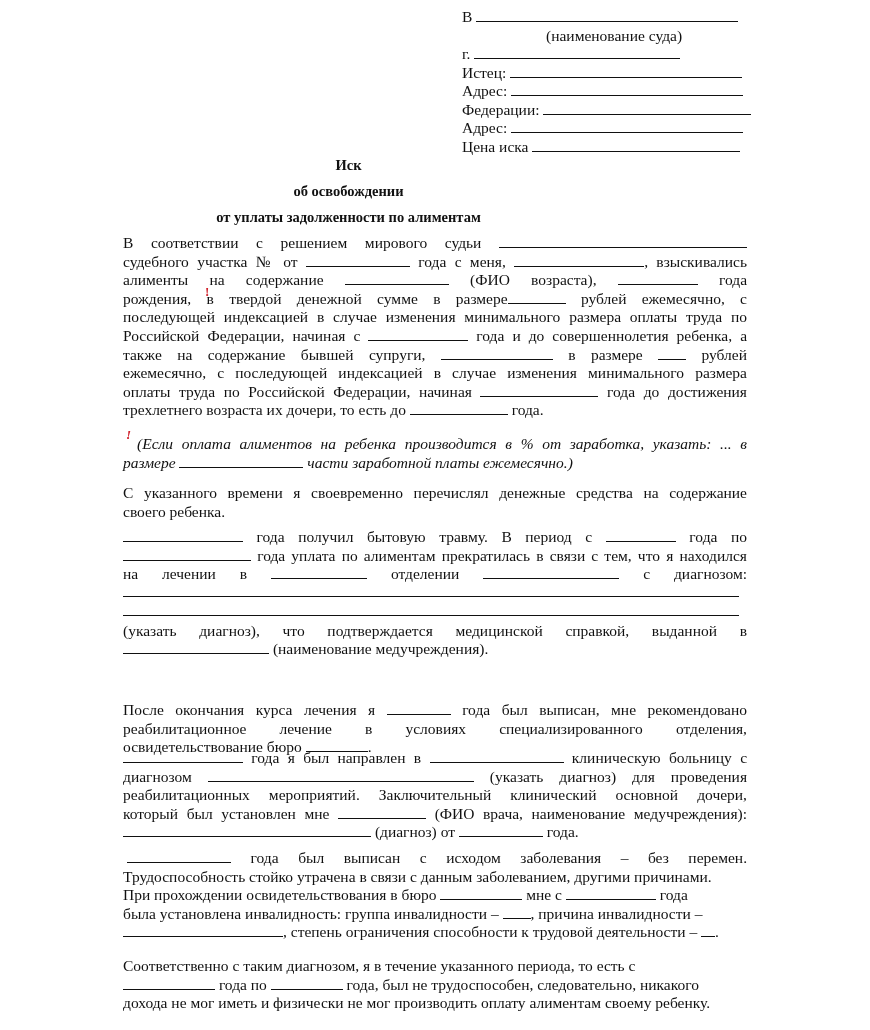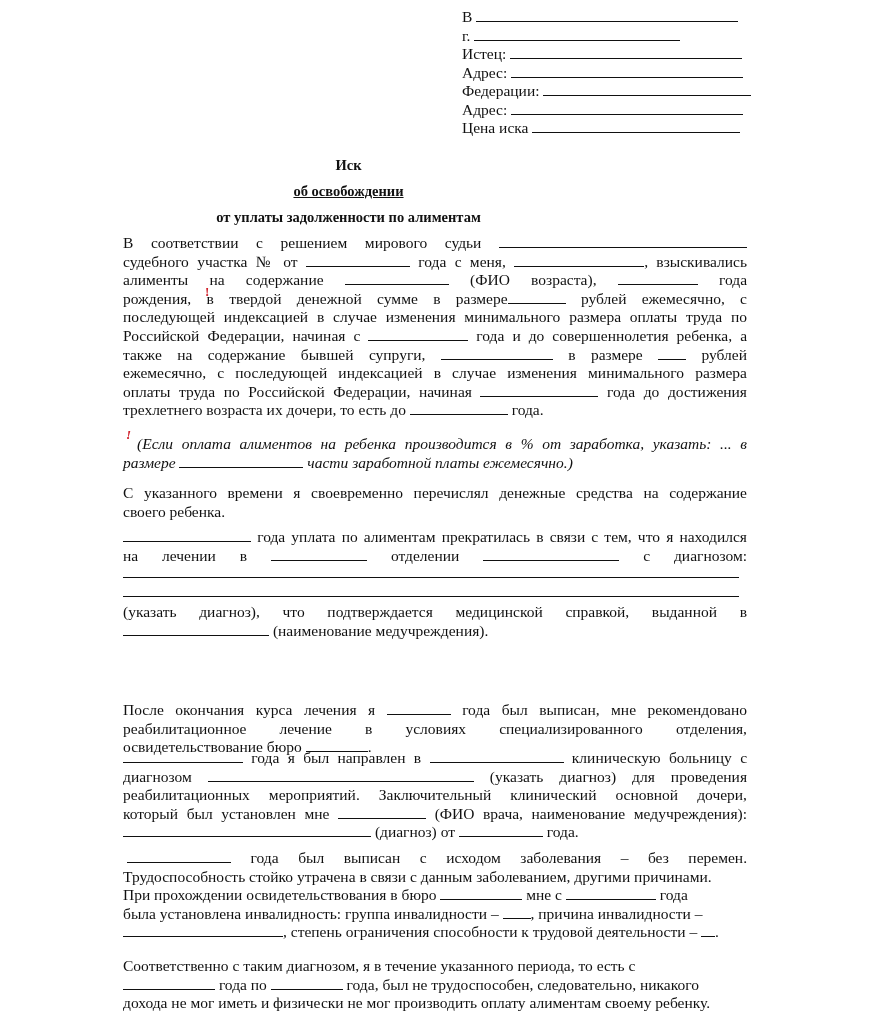--- a/index.html
+++ b/index.html
@@ -14,30 +14,31 @@
   .para .last { text-align-last: left; }
   .it { font-style: italic; }
   .mark { color: #d0202a; font-weight: bold; font-size: 13px; position: absolute; }
   .sep { display:block; border-bottom: 1px solid #111; width: 616px; height: 12px; margin-bottom: 6px; }
 </style>
 </head>
 <body>
 
 <div class="hdr" style="top:8px;">
   <div class="hdr-row"><span>В</span> <span class="u" style="width:262px;"></span></div>
+  <div class="hdr-row" style="padding-left:84px;"><span>(наименование суда)</span></div>
   <div class="hdr-row"><span>г.</span> <span class="u" style="width:206px;"></span></div>
   <div class="hdr-row"><span>Истец:</span> <span class="u" style="width:232px;"></span></div>
   <div class="hdr-row"><span>Адрес:</span> <span class="u" style="width:232px;"></span></div>
   <div class="hdr-row"><span>Федерации:</span> <span class="u" style="width:208px;"></span></div>
   <div class="hdr-row"><span>Адрес:</span> <span class="u" style="width:232px;"></span></div>
   <div class="hdr-row"><span>Цена иска</span> <span class="u" style="width:208px;"></span></div>
 </div>
 
 <div class="title" style="top:157px;">Иск</div>
-<div class="title" style="top:183px;text-decoration:underline;">об освобождении</div>
+<div class="title" style="top:183px;">об освобождении</div>
 <div class="title" style="top:209px;">от уплаты задолженности по алиментам</div>
 
 <div class="para" style="top:234px;">
   <span class="line"><span>В соответствии с решением мирового судьи</span> <span class="u" style="width:248px;"></span></span>
   <span class="line"><span>судебного участка № от</span> <span class="u" style="width:104px;"></span> <span>года с меня,</span> <span class="u" style="width:130px;"></span><span>, взыскивались</span></span>
   <span class="line"><span>алименты на содержание</span> <span class="u" style="width:104px;"></span> <span>(ФИО возраста),</span> <span class="u" style="width:80px;"></span> <span>года</span></span>
   <span class="line"><span>рождения,</span> <span>в твердой денежной сумме в размере</span><span class="u" style="width:58px;"></span> <span>рублей ежемесячно, с</span></span>
   <span class="line"><span>последующей индексацией в случае изменения минимального размера оплаты труда по</span></span>
   <span class="line"><span>Российской Федерации, начиная с</span> <span class="u" style="width:100px;"></span> <span>года и до совершеннолетия ребенка, а</span></span>
   <span class="line"><span>также на содержание бывшей супруги,</span> <span class="u" style="width:112px;"></span> <span>в размере</span> <span class="u" style="width:28px;"></span> <span>рублей</span></span>
@@ -52,20 +53,21 @@
   <span class="line" style="padding-left:14px; width:610px;"><span>(Если оплата алиментов на ребенка производится в % от заработка, указать: ... в</span></span>
   <span class="line last"><span>размере</span> <span class="u" style="width:124px;"></span> <span>части заработной платы ежемесячно.)</span></span>
 </div>
 
 <div class="para" style="top:484px;">
   <span class="line"><span>С указанного времени я своевременно перечислял денежные средства на содержание</span></span>
   <span class="line last"><span>своего ребенка.</span></span>
 </div>
 
 <div class="para" style="top:528px;">
+  <span class="line"><span class="u" style="width:120px;"></span> <span>года получил бытовую травму. В период с</span> <span class="u" style="width:70px;"></span> <span>года по</span></span>
   <span class="line"><span class="u" style="width:128px;"></span> <span>года уплата по алиментам прекратилась в связи с тем, что я находился</span></span>
   <span class="line"><span>на лечении в</span> <span class="u" style="width:96px;"></span> <span>отделении</span> <span class="u" style="width:136px;"></span> <span>с диагнозом:</span></span>
   <span class="sep"></span>
   <span class="sep"></span>
   <span class="line"><span>(указать диагноз), что подтверждается медицинской справкой, выданной в</span></span>
   <span class="line last"><span class="u" style="width:146px;"></span> <span>(наименование медучреждения).</span></span>
 </div>
 
 <div class="para" style="top:685px;margin-top:16px;">
   <span class="line"><span>После окончания курса лечения я</span> <span class="u" style="width:64px;"></span> <span>года был выписан, мне рекомендовано</span></span>

